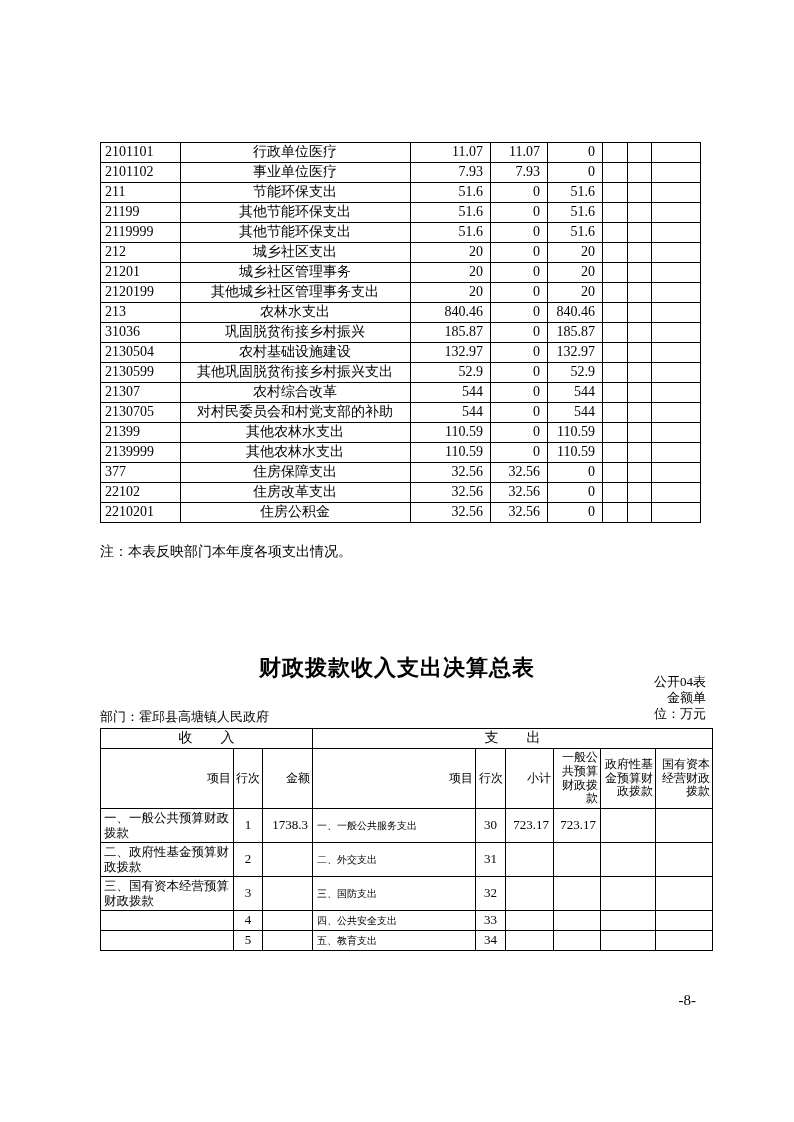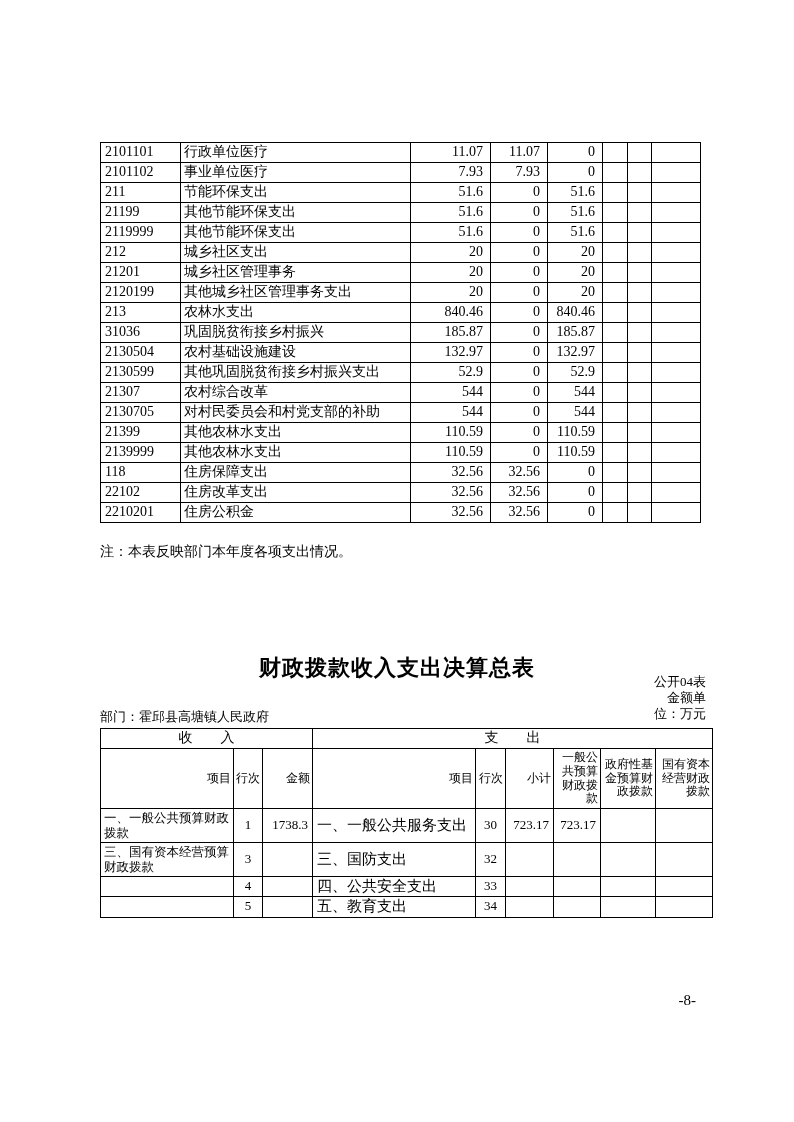--- a/index.html
+++ b/index.html
@@ -22,21 +22,21 @@
   .t1 td {
     border:1px solid #000;
     height:20px;
     font-size:14px;
     line-height:1.05;
     padding:0 4px;
     white-space:nowrap;
     overflow:hidden;
   }
   .t1 td.code { text-align:left; }
-  .t1 td.name { text-align:left; padding-left:3px; }
+  .t1 td.name { text-align:center; padding-left:3px; }
   .t1 td.num  { text-align:right; padding-right:7px; }
   .t1 td.blank { padding:0; }
 
   
   .note {
     position:absolute; left:100px; top:543px;
     font-size:14px;
   }
 
   
@@ -65,21 +65,21 @@
     padding:1px 2px;
     line-height:1.15;
     overflow:hidden;
   }
   .t2 tr.h20 td { height:20px; }
   .t2 tr.h60 td { height:60px;text-align:right; }
   .t2 tr.h34 td { height:34px; }
   .t2 td.sec { font-size:14px; }
   .t2 td.hdr { font-size:12px; }
   .t2 td.item-l { text-align:left; padding:1px 3px; font-size:12.5px; line-height:1.2; }
-  .t2 td.item-r { text-align:left; padding:1px 4px; font-size:15px; white-space:nowrap; }
+  .t2 td.item-r { text-align:left; padding:1px 4px; font-size:10px; white-space:nowrap; }
   .t2 td.num { text-align:right; padding-right:4px; }
 
   
   .pageno {
     position:absolute; right:98px; top:992px;
     font-size:15px;
   }
 </style>
 </head>
 <body>
@@ -252,21 +252,21 @@
           <td class="code">2139999</td>
           <td class="name">其他农林水支出</td>
           <td class="num">110.59</td>
           <td class="num">0</td>
           <td class="num">110.59</td>
           <td class="blank"></td>
           <td class="blank"></td>
           <td class="blank"></td>
         </tr>
         <tr>
-          <td class="code">118</td>
+          <td class="code">377</td>
           <td class="name">住房保障支出</td>
           <td class="num">32.56</td>
           <td class="num">32.56</td>
           <td class="num">0</td>
           <td class="blank"></td>
           <td class="blank"></td>
           <td class="blank"></td>
         </tr>
         <tr>
           <td class="code">22102</td>
@@ -337,20 +337,31 @@
         <td>1</td>
         <td class="num">1738.3</td>
         <td class="item-r">一、一般公共服务支出</td>
         <td>30</td>
         <td class="num">723.17</td>
         <td class="num">723.17</td>
         <td class="num"></td>
         <td class="num"></td>
       </tr>
       <tr class="h34">
+        <td class="item-l">二、政府性基金预算财政拨款</td>
+        <td>2</td>
+        <td class="num"></td>
+        <td class="item-r">二、外交支出</td>
+        <td>31</td>
+        <td class="num"></td>
+        <td class="num"></td>
+        <td class="num"></td>
+        <td class="num"></td>
+      </tr>
+      <tr class="h34">
         <td class="item-l">三、国有资本经营预算财政拨款</td>
         <td>3</td>
         <td class="num"></td>
         <td class="item-r">三、国防支出</td>
         <td>32</td>
         <td class="num"></td>
         <td class="num"></td>
         <td class="num"></td>
         <td class="num"></td>
       </tr>

